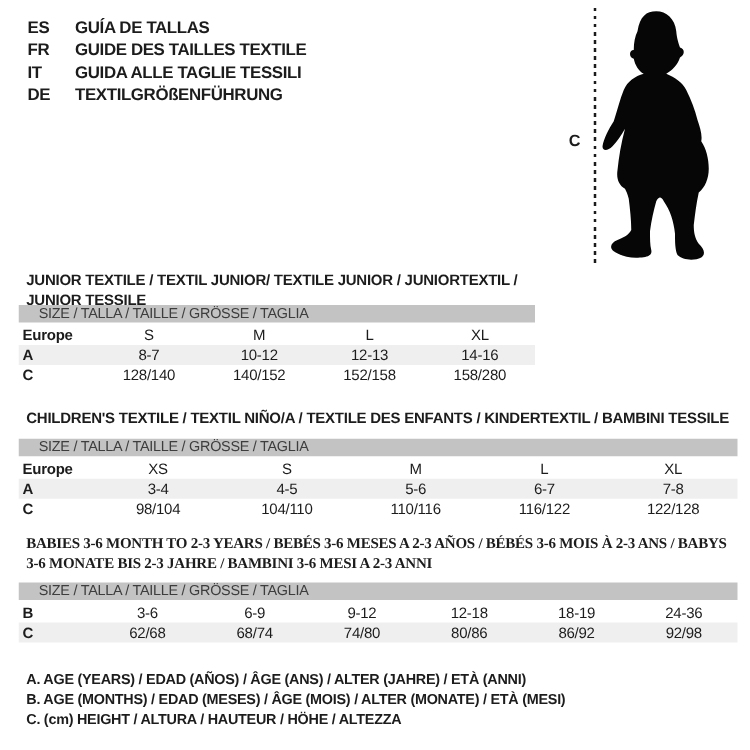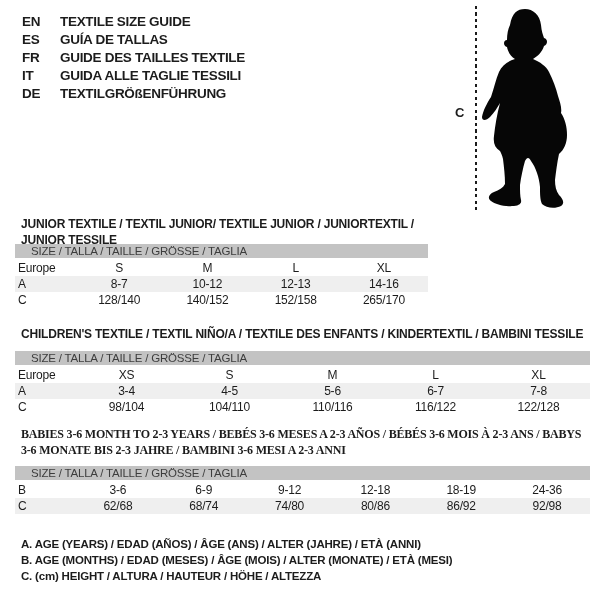--- a/index.html
+++ b/index.html
@@ -28,38 +28,34 @@
 
   
   .tbl { position:absolute; left:15px; }
   .tbl-1 { top:244px; width:413px; }
   .tbl-2 { top:351px; width:575px; }
   .tbl-3 { top:466px; width:575px; }
   .t-head { height:14px; line-height:14px; background:#c3c3c3; color:#3d3d3d;
     font-size:11.5px; padding-left:16px; letter-spacing:-0.2px; margin-bottom:2px; }
   .t-row { display:flex; height:16px; line-height:16px; font-size:12px; letter-spacing:-0.2px; }
   .t-row.shaded { background:#efefef; }
-  .t-label { width:60px; padding-left:3px; }
+  .t-label { width:60px; padding-left:3px;font-weight:bold; }
   .t-cell { flex:1; text-align:center; }
 
   
   .notes { position:absolute; left:21px; top:536px; }
   .note-line { font-weight:bold; font-size:11.5px; letter-spacing:-0.2px;
     height:16px; line-height:16px; white-space:nowrap; }
 </style>
 </head>
 <body>
 
 <div class="canvas">
 
   <div class="langs">
-    <div class="lang-row">
-      <span class="lang-code">EN</span>
-      <span class="lang-label">TEXTILE SIZE GUIDE</span>
-    </div>
     <div class="lang-row">
       <span class="lang-code">ES</span>
       <span class="lang-label">GUÍA DE TALLAS</span>
     </div>
     <div class="lang-row">
       <span class="lang-code">FR</span>
       <span class="lang-label">GUIDE DES TAILLES TEXTILE</span>
     </div>
     <div class="lang-row">
       <span class="lang-code">IT</span>
@@ -131,21 +127,21 @@
         <div class="t-cell">8-7</div>
         <div class="t-cell">10-12</div>
         <div class="t-cell">12-13</div>
         <div class="t-cell">14-16</div>
       </div>
       <div class="t-row">
         <div class="t-label">C</div>
         <div class="t-cell">128/140</div>
         <div class="t-cell">140/152</div>
         <div class="t-cell">152/158</div>
-        <div class="t-cell">265/170</div>
+        <div class="t-cell">158/280</div>
       </div>
     </div>
   <div class="tbl tbl-2">
       <div class="t-head">SIZE / TALLA / TAILLE / GRÖSSE / TAGLIA</div>
       <div class="t-row">
         <div class="t-label">Europe</div>
         <div class="t-cell">XS</div>
         <div class="t-cell">S</div>
         <div class="t-cell">M</div>
         <div class="t-cell">L</div>

